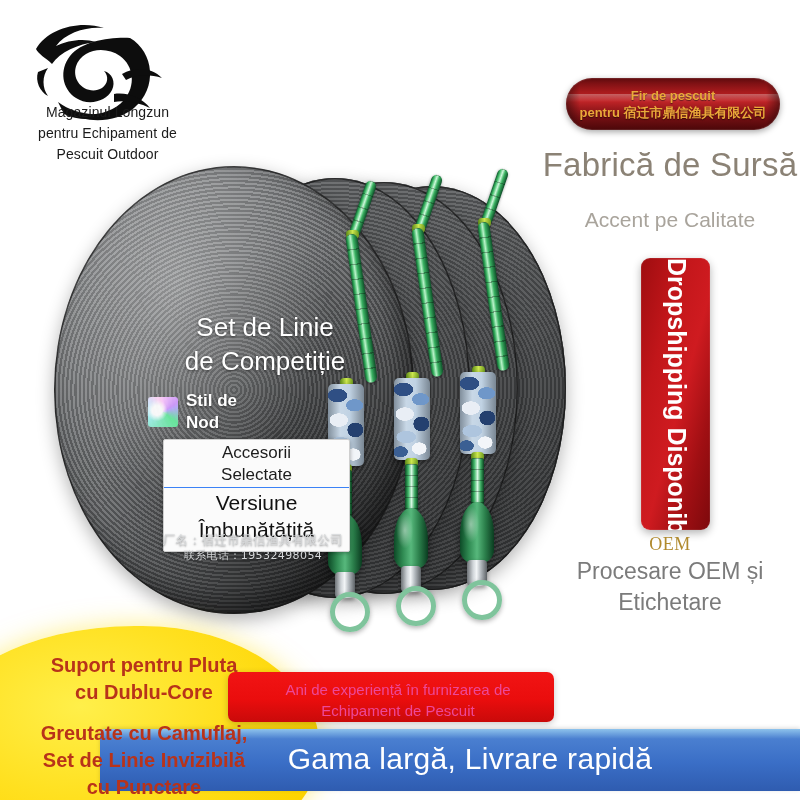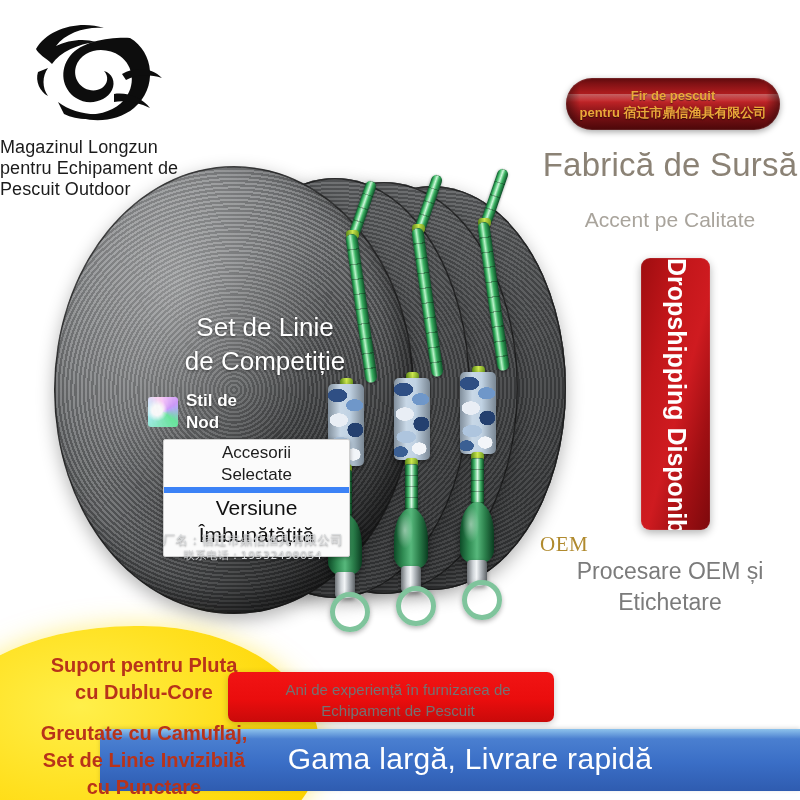--- a/index.html
+++ b/index.html
@@ -10,23 +10,22 @@
     overflow:hidden;
     position:relative;
   }
   #poster{position:absolute;left:0;top:0;width:800px;height:800px;overflow:hidden;background:#fff;}
 
   
   .logo-block{position:absolute;left:0;top:10px;width:215px;height:155px;}
   .logo-mark{position:absolute;left:18px;top:6px;width:150px;height:115px;}
   .logo-text{
     position:absolute;left:0;top:92px;width:215px;
-    font-size:18px;line-height:21px;color:#1b1b1b;
+    text-align:center;font-size:14px;line-height:21px;color:#1b1b1b;
     letter-spacing:.1px;
-    margin-top:35px;
   }
 
   
   .spools{position:absolute;left:48px;top:162px;width:520px;height:460px;}
   .spool{
     position:absolute;border-radius:50%;
     box-shadow:0 6px 18px rgba(0,0,0,.30);
   }
   .spool .rim{
     position:absolute;inset:0;border-radius:50%;
@@ -78,21 +77,21 @@
   }
   .knot-label{color:#fff;font-size:17px;line-height:22px;font-weight:600;text-shadow:0 1px 3px rgba(0,0,0,.6);}
 
   .badge-box{
     position:absolute;left:115px;top:277px;width:185px;
     background:#fbfbfb;border:1px solid #cfcfcf;border-radius:2px;
     box-shadow:0 1px 4px rgba(0,0,0,.35);
   }
   .badge-box .r1{
     text-align:center;font-size:17px;line-height:22px;color:#1c1c1c;padding:2px 0 1px;
-    border-bottom:6px solid #3b82f6;
+    border-bottom:1px solid #3b82f6;
   }
   .badge-box .r2{ text-align:center;font-size:21px;line-height:27px;color:#111;padding:1px 0 8px; }
 
   .cn-block{
     position:absolute;left:60px;top:370px;width:290px;text-align:center;
     color:#d7d9db;text-shadow:0 1px 2px rgba(0,0,0,.5);
     font-family:"DejaVu Sans",sans-serif;
   }
   .cn1{font-size:12.5px;line-height:16px;letter-spacing:.4px;}
   .cn2{font-size:6.5px;line-height:10px;opacity:.85;letter-spacing:.2px;}
@@ -207,23 +206,23 @@
   .vbanner-inner{
     position:absolute;left:50%;top:50%;
     transform:translate(-50%,-50%) rotate(90deg);
     transform-origin:center center;
     width:272px;text-align:center;
     color:#fff;font-size:25px;line-height:31px;font-weight:600;
     white-space:nowrap;
   }
 
   .oem{
-    position:absolute;left:540px;top:531px;width:260px;
+    position:absolute;left:540px;top:531px;width:260px;text-align:center;
     font-family:"Liberation Serif","DejaVu Serif",serif;
-    font-size:21px;line-height:26px;color:#b08a2e;letter-spacing:.5px;
+    font-size:18px;line-height:26px;color:#b08a2e;letter-spacing:.5px;
   }
   .oem-sub{
     position:absolute;left:530px;top:556px;width:280px;text-align:center;
     color:#7b7b7b;font-size:23px;line-height:31px;
   }
 
   
   .blob{
     position:absolute;left:-66px;top:626px;width:386px;height:236px;
     background:radial-gradient(ellipse at 38% 34%, #ffef4a 0%, #ffe01f 42%, #fdd400 76%, #f7c800 100%);
@@ -238,21 +237,21 @@
   .blob-gap{height:14px;}
   .blob-l2{font-size:20px;line-height:27px;}
 
   .red-banner{
     position:absolute;left:228px;top:672px;width:326px;height:50px;border-radius:7px;
     background:linear-gradient(to bottom,#f11414 0%,#ea0d0d 55%,#c90a0a 100%);
     box-shadow:0 2px 7px rgba(0,0,0,.22);
   }
   .red-banner-text{
     position:absolute;left:248px;top:679px;width:300px;text-align:center;
-    color:#737373;font-size:15px;line-height:21px;
+    color:#ec4899;font-size:15px;line-height:21px;
   }
 
   .blue-banner{
     position:absolute;left:100px;top:729px;width:700px;height:62px;border-radius:5px 0 0 5px;
     background:linear-gradient(to bottom,#8ec3ec 0%,#4a7fd0 16%,#3a6ec6 55%,#2f5cb0 100%);
     box-shadow:0 -1px 4px rgba(0,0,0,.15);
   }
   .blue-banner-text{
     position:absolute;left:160px;top:738px;width:620px;text-align:center;
     color:#fff;font-size:30px;line-height:42px;letter-spacing:.3px;

